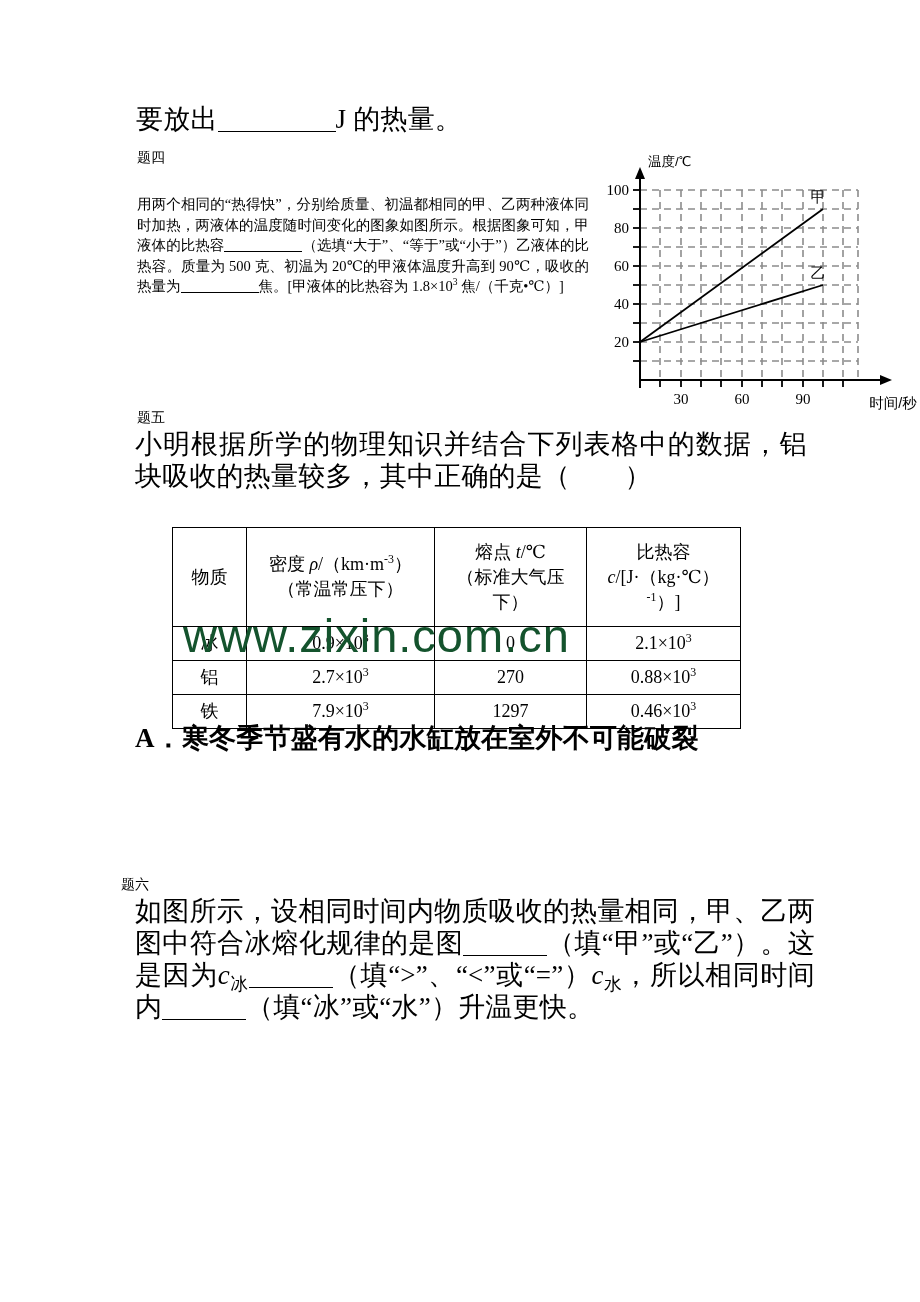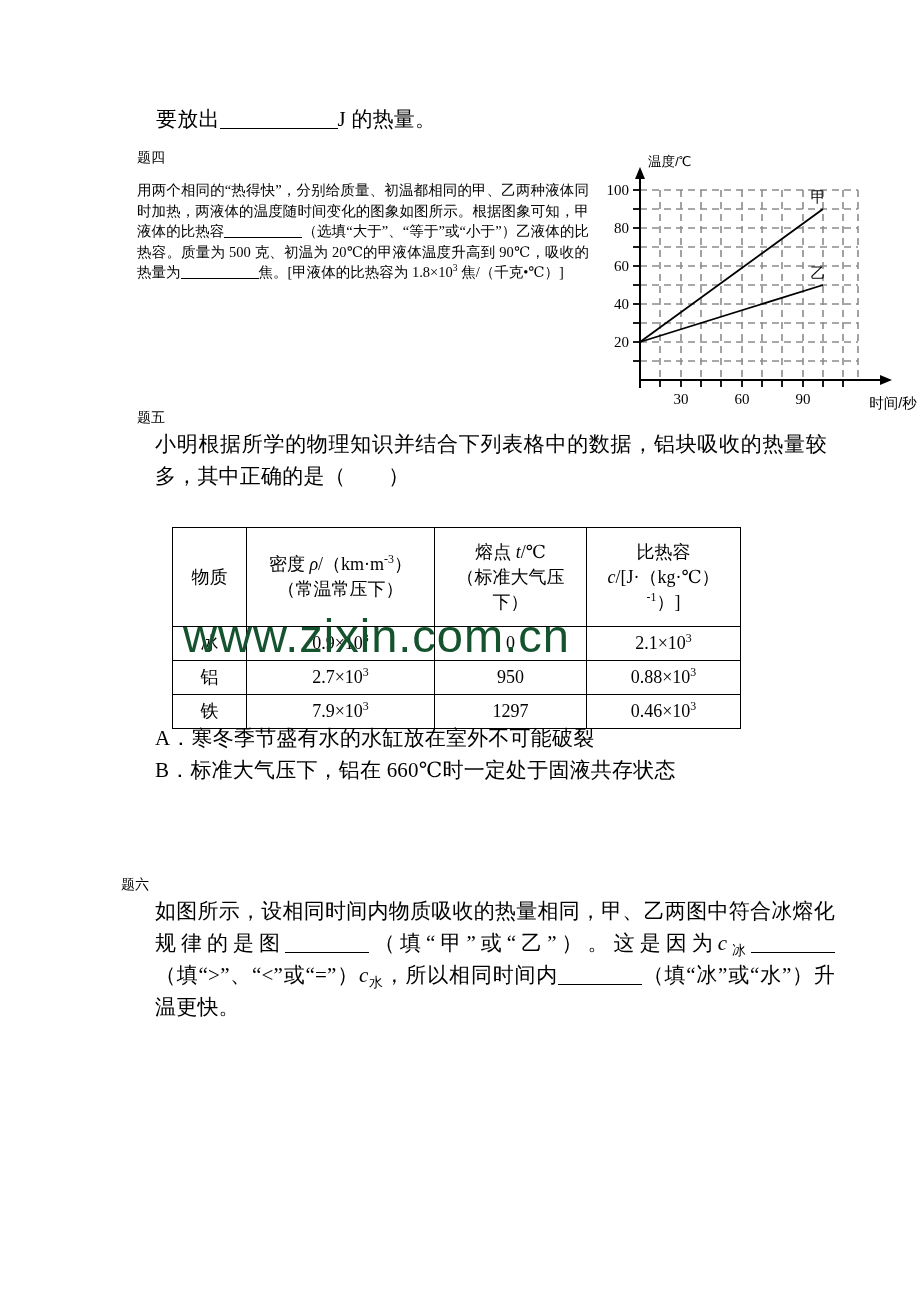--- a/index.html
+++ b/index.html
@@ -16,28 +16,28 @@
     overflow: hidden;
   }
   .page {
     position: absolute;
     left: 0; top: 0;
     width: 920px;
     height: 1302px;
   }
   
   .big {
-    font-size: 21px;
+    font-size: 27px;
     line-height: 32px;
     letter-spacing: 0.2px;
-    margin-left: 20px;
   }
   .small {
     font-size: 14.5px;
     line-height: 20.5px;
+    margin-top: 14px;
   }
   .tiny-head {
     font-size: 14px;
     line-height: 19px;
   }
   .blank {
     display: inline-block;
     border-bottom: 1px solid #000;
     height: 1em;
     vertical-align: -0.15em;
@@ -142,20 +142,21 @@
   
   #options {
     position: absolute;
     left: 135px;
     top: 722px;
     width: 680px;
   }
   #options .opt {
     text-align: justify;
     text-justify: inter-ideograph;
+    font-weight: bold;
   }
 
   
   #q6-label {
     position: absolute;
     left: 121px;
     top: 875px;
   }
   #q6-body {
     position: absolute;
@@ -304,38 +305,37 @@
       <tbody>
         <tr>
           <td>冰</td>
           <td>0.9×10<sup>3</sup></td>
           <td>0</td>
           <td>2.1×10<sup>3</sup></td>
         </tr>
         <tr>
           <td>铝</td>
           <td>2.7×10<sup>3</sup></td>
-          <td>950</td>
+          <td>270</td>
           <td>0.88×10<sup>3</sup></td>
         </tr>
         <tr>
           <td>铁</td>
           <td>7.9×10<sup>3</sup></td>
           <td>1297</td>
           <td>0.46×10<sup>3</sup></td>
         </tr>
       </tbody>
     </table>
   </div>
 
   <div id="watermark">www.zixin.com.cn</div>
 
   <div id="options" class="big">
     <div class="opt">A．寒冬季节盛有水的水缸放在室外不可能破裂</div>
-    <div class="opt">B．标准大气压下，铝在 660℃时一定处于固液共存状态</div>
   </div>
 
   <div id="q6-label" class="tiny-head">题六</div>
   <div id="q6-body" class="big">
     <span>如图所示，设相同时间内物质吸收的热量相同，甲、乙两图中符合冰熔化规律的是图</span><span class="blank"></span><span>（填“甲”或“乙”）。这是因为</span><span class="it">c</span><sub>冰</sub><span class="blank"></span><span>（填“&gt;”、“&lt;”或“=”）</span><span class="it">c</span><sub>水</sub><span>，所以相同时间内</span><span class="blank"></span><span>（填“冰”或“水”）升温更快。</span>
   </div>
 
 </div>
 
 </body></html>

